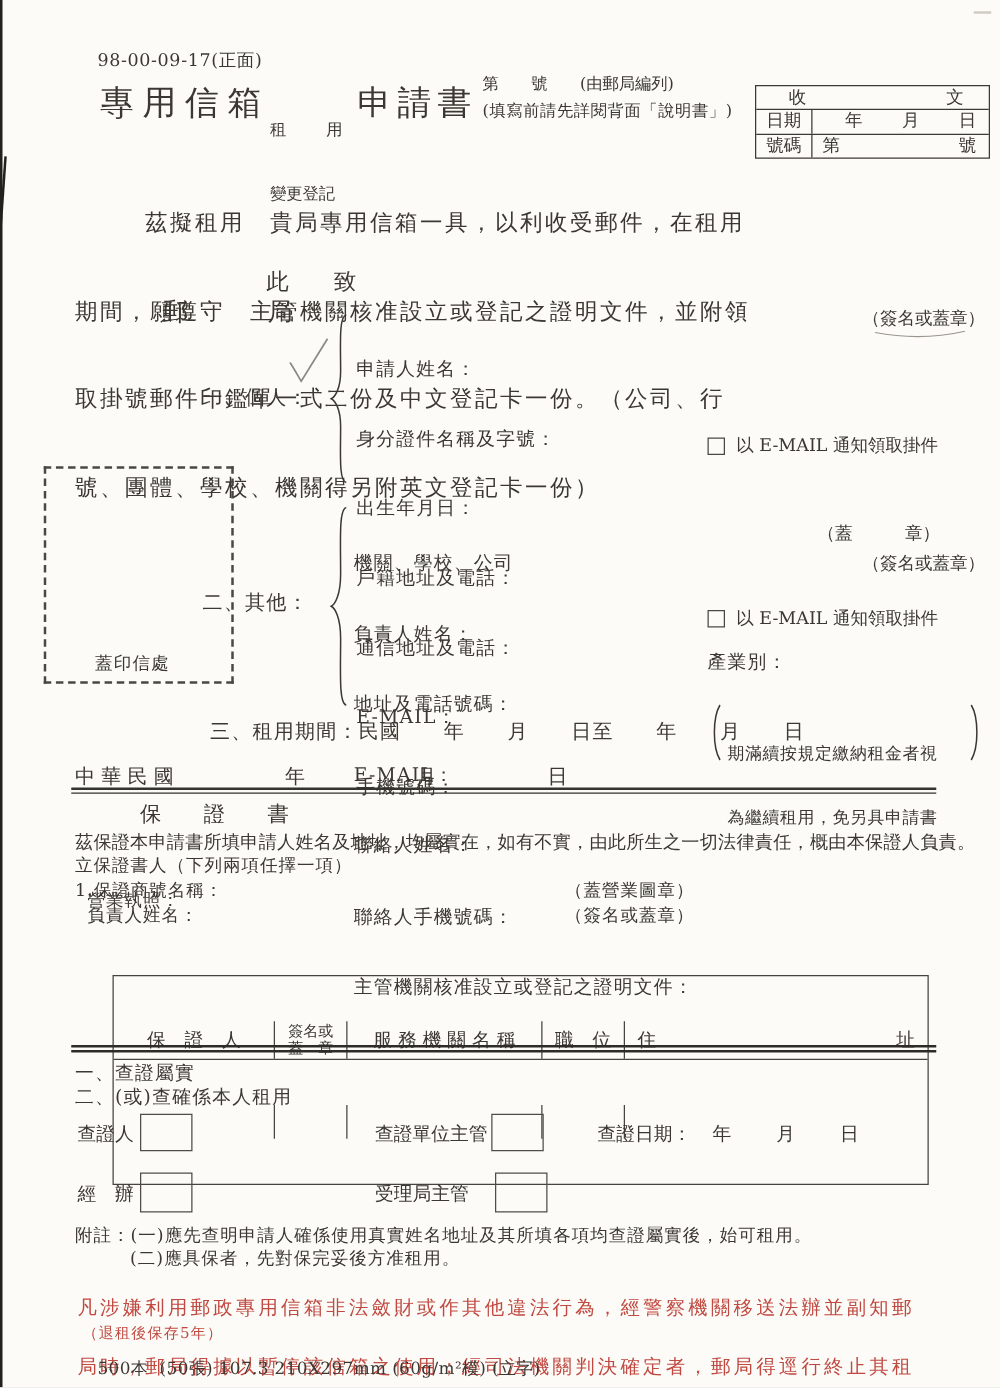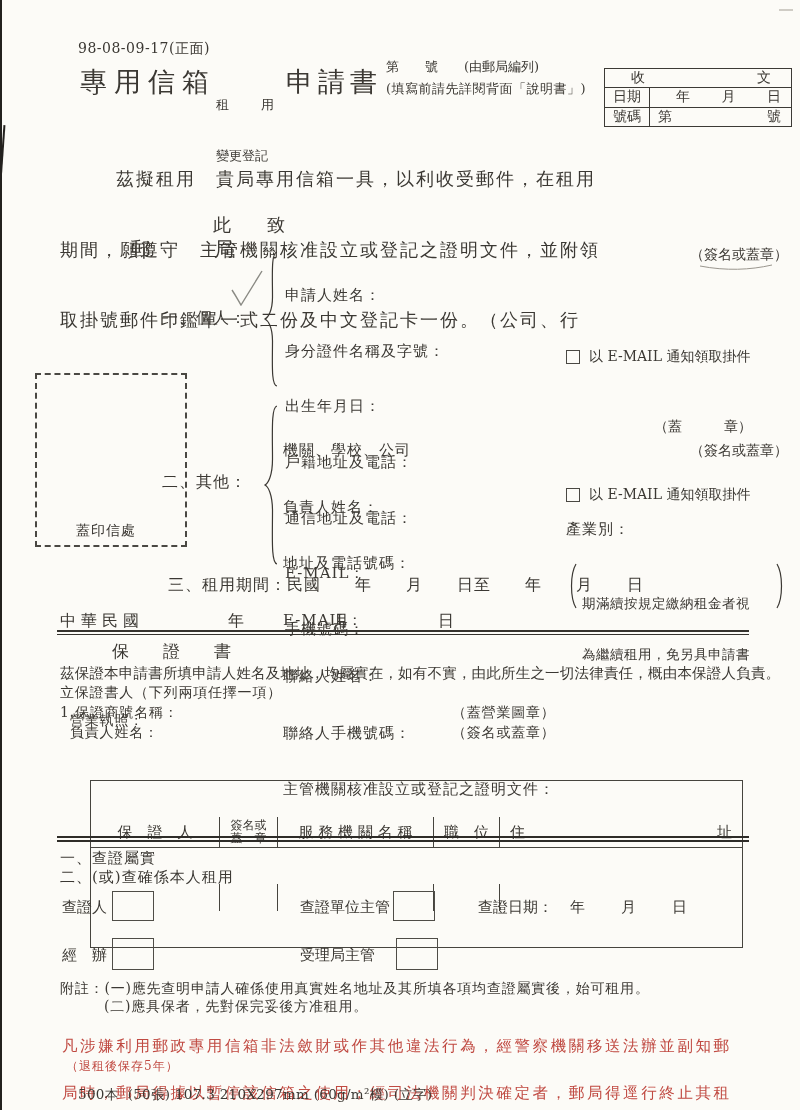--- a/index.html
+++ b/index.html
@@ -80,21 +80,21 @@
 </style>
 </head>
 <body>
 
 <div class="page">
 
   <div class="artifact" style="left:0;top:0;width:2px;height:1110px;"></div>
   <div class="artifact" style="left:1px;top:125px;width:1.5px;height:70px;transform:rotate(4deg);"></div>
   <div style="position:absolute;left:779px;top:9px;width:14px;height:2px;background:#cfccc5;"></div>
 
-  <div class="abs form-code">98-08-09-17(正面)</div>
+  <div class="abs form-code">98-00-09-17(正面)</div>
   <div class="abs title-main">專用信箱</div>
   <div class="abs title-stack">
     <div class="row1">
       <span>租</span>
       <span>用</span>
     </div>
     <div>變更登記</div>
   </div>
   <div class="abs title-suffix">申請書</div>
   <div class="abs serial-line">第　　號　　(由郵局編列)</div>
@@ -119,20 +119,21 @@
         <span>第</span>
         <span>號</span>
       </span>
     </div>
   </div>
 
   <div class="abs preamble">
     <div class="indent">茲擬租用　貴局專用信箱一具，以利收受郵件，在租用</div>
     <div>期間，願遵守　主管機關核准設立或登記之證明文件，並附領</div>
     <div>取掛號郵件印鑑單一式二份及中文登記卡一份。（公司、行</div>
+    <div>號、團體、學校、機關得另附英文登記卡一份）</div>
   </div>
   <div class="abs salutation">此　　致</div>
   <div class="abs recipient" style="letter-spacing:22px;">郵　局</div>
 
   <svg style="left:230px;top:268px;" width="34" height="40" viewBox="0 0 34 40">
     <path d="M2,22 C6,28 9,34 11,37 L32,3" fill="none" stroke="#8a8a84" stroke-width="1.4"></path>
   </svg>
   <div class="abs sec-label" style="left:162px;top:308px;text-align:center;">一、個人：</div>
   <svg style="left:263px;top:250px;" width="16" height="138" viewBox="0 0 16 138">
     <path d="M14,2 C8,3 9.5,25 9.5,47 C9.5,61 5,67.5 2,69 C5,70.5 9.5,77 9.5,91 C9.5,113 8,135 14,136" fill="none" stroke="#3b3833" stroke-width="1.2"></path>

